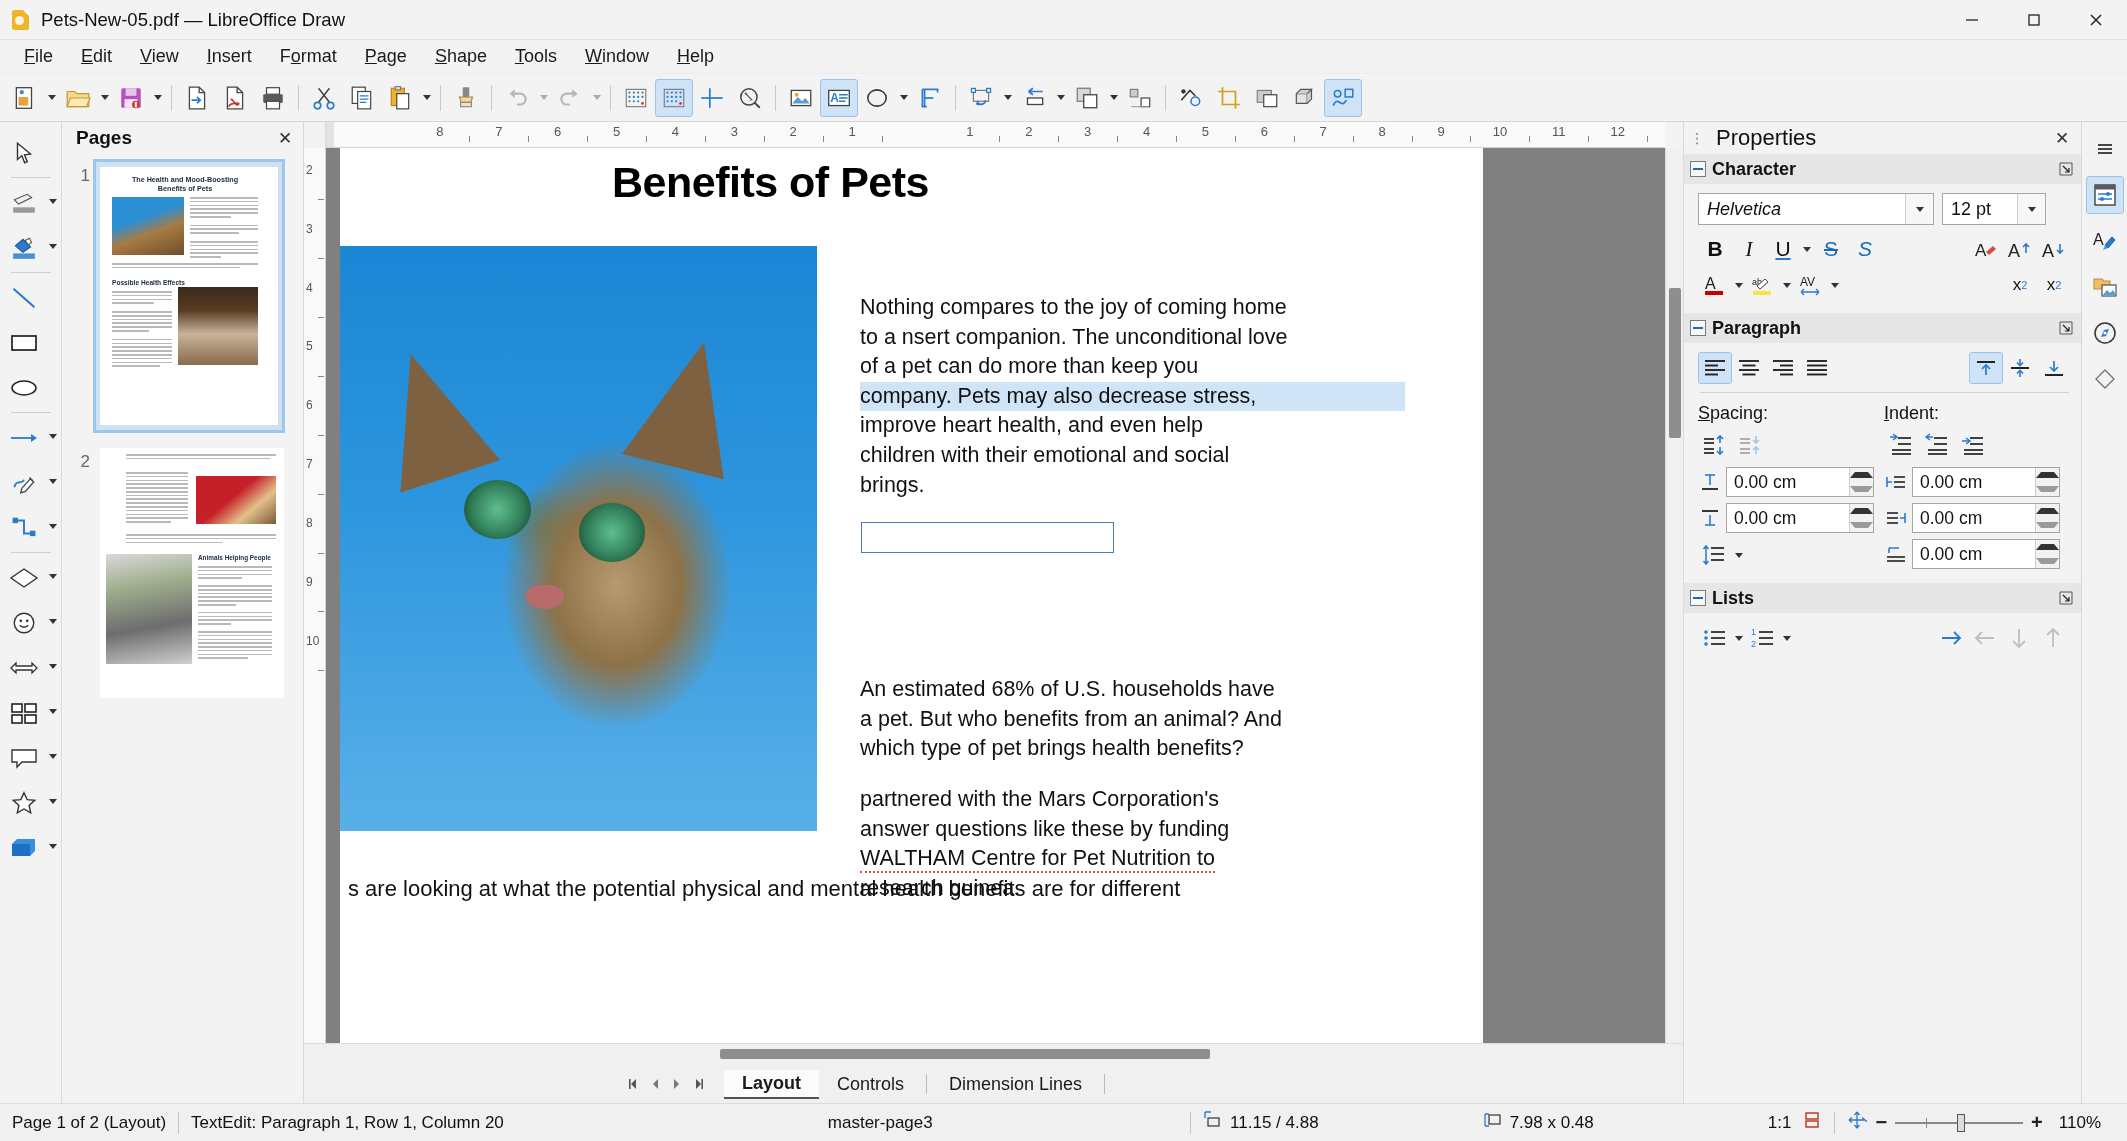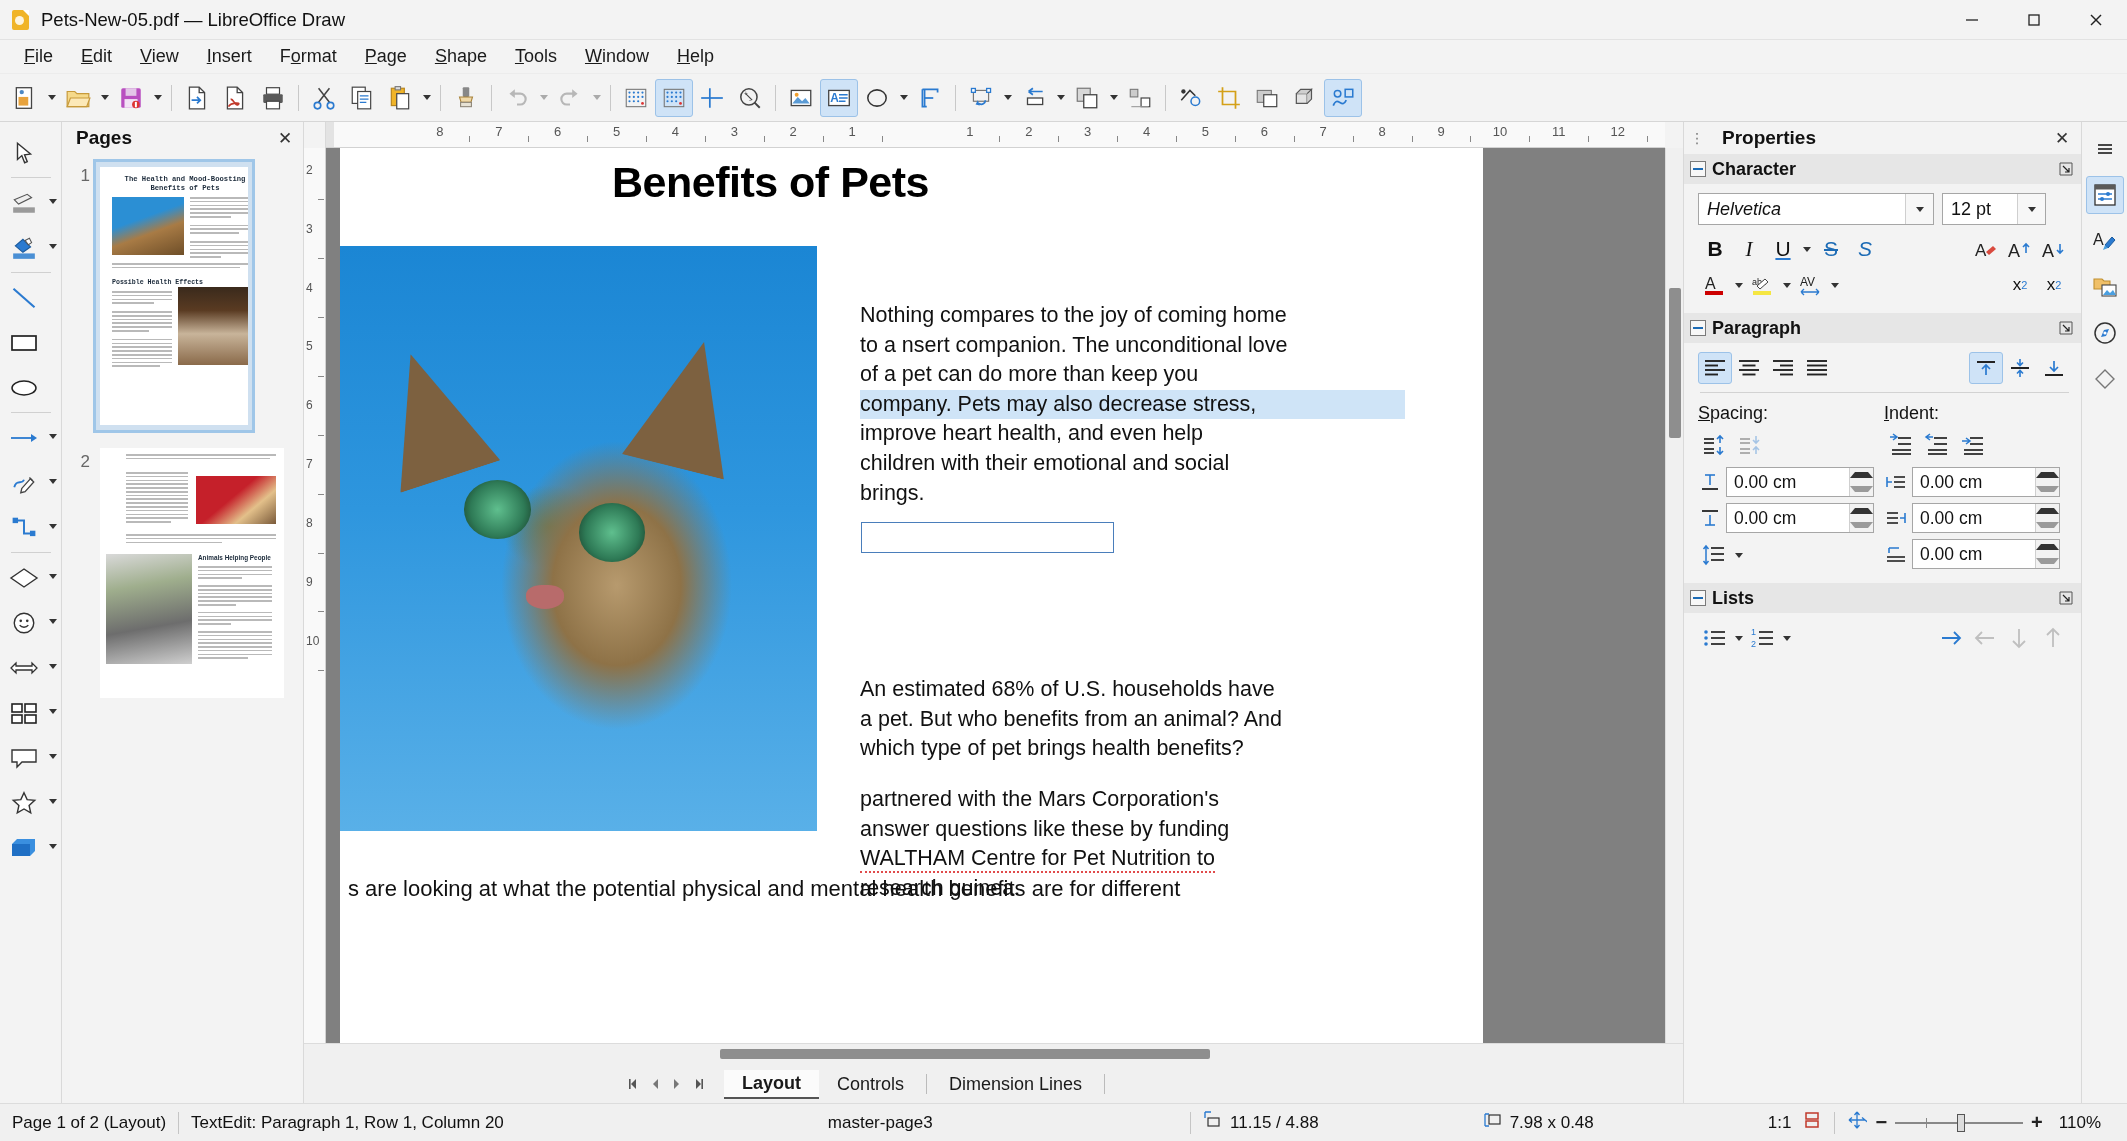--- a/index.html
+++ b/index.html
@@ -112,21 +112,21 @@
   .tabbar { height: 38px; background: #f0f0f0; display: flex; align-items: center; padding-left: 318px; flex: 0 0 38px; }
   .navbtn { width: 22px; height: 26px; display:flex; align-items:center; justify-content:center; }
   .layer-tab { font-size: 18px; padding: 3px 18px; color: #1a1a1a; }
   .layer-tab.active { background: #fbfbfb; font-weight: bold; border-bottom: 2px solid #555; }
   .tabsep { width:1px; height: 20px; background:#bbb; margin: 0 4px;}
 
   
   .props { width: 398px; background: #f3f3f3; border-left: 1px solid #d9d9d9; display:flex; flex-direction: column; }
   .props-head { height: 32px; display:flex; align-items:center; padding: 0 8px 0 6px;}
   .grip { width: 10px; color:#777; font-size: 14px; letter-spacing: -1px; line-height:8px; }
-  .props-title { font-size: 19px; font-weight: bold; color:#111; margin-left: 22px;}
+  .props-title { font-size: 22px; font-weight: normal; color:#111; margin-left: 16px;}
   .props-close { margin-left: auto; font-size: 17px; color:#333; width: 22px; text-align:center;}
   .sec-head { height: 30px; background: #e6e6e6; display:flex; align-items:center; padding: 0 6px 0 6px; }
   .sec-expander { width: 16px; height: 16px; border: 1px solid #7a7a7a; display:flex; align-items:center; justify-content:center; background:#f7f7f7; margin-right:6px;}
   .sec-expander i { display:block; width: 10px; height: 2px; background:#1c6bb5;}
   .sec-title { font-size: 18px; font-weight: bold; color:#111; }
   .sec-more { margin-left: auto; width: 18px; height:18px; }
   .sec-body { padding: 9px 10px 8px 14px; }
 
   .fontrow { display: flex; gap: 8px; align-items: center; margin-bottom: 8px; }
   .combo { height: 32px; background: #fff; border: 1px solid #a6a6a6; display: flex; align-items: center; }
@@ -652,21 +652,21 @@
 
     <div class="pages-panel">
       <div class="pp-head">
         <div class="pp-title">Pages</div>
         <div class="pp-close">✕</div>
       </div>
       <div class="pp-list">
 
         <div class="thumb-wrap">
           <div class="thumb-num">1</div>
-          <div class="thumb selected" style="width:156px;font-family:Liberation Mono, monospace;">
+          <div class="thumb selected" style="width:186px;">
             <div class="thumb-inner mini" style="height:258px;">
               <div class="m-title" style="left:12px; top:8px; width:146px; font-size:7.2px; line-height:9px;">The Health and Mood-Boosting<br>Benefits of Pets</div>
               <div class="m-img" style="left:12px; top:30px; width:72px; height:58px; background:linear-gradient(160deg,#2b8fd4 0%,#2b8fd4 38%,#a87b45 60%,#6e4e28 100%);"></div>
               <div class="m-lines" style="left:90px; top:30px; width:68px;">
                 <div class="m-line" style="width:100%"></div>
                   <div class="m-line" style="width:100%"></div>
                 <div class="m-line" style="width:100%"></div>
                   <div class="m-line" style="width:100%"></div>
                 <div class="m-line" style="width:100%"></div>
                   <div class="m-line" style="width:60%"></div>
@@ -860,21 +860,21 @@
                  radial-gradient(ellipse 160px 200px at 58% 58%, #b79a6e 0%, #8e7247 40%, rgba(142,114,71,0) 72%),
                  radial-gradient(ellipse 70px 60px at 44% 48%, #4f7d67 0%, rgba(79,125,103,0) 70%),
                  linear-gradient(180deg,#1b86d4 0%, #2e96de 45%, #59b0e8 100%);">
               <div style="position:absolute; left:26%; top:40%; width:14%; height:10%; background:radial-gradient(circle,#5fbf8e 0%, #2e7a56 60%, #14301f 100%); border-radius:50%;"></div>
               <div style="position:absolute; left:50%; top:44%; width:14%; height:10%; background:radial-gradient(circle,#5fbf8e 0%, #2e7a56 60%, #14301f 100%); border-radius:50%;"></div>
               <div style="position:absolute; left:39%; top:58%; width:8%; height:4%; background:#b86b6b; border-radius:50% 50% 60% 60%;"></div>
               <div style="position:absolute; left:8%; top:18%; width:22%; height:22%; background:#7d6140; transform:rotate(-18deg); clip-path:polygon(0% 100%, 50% 0%, 100% 100%);"></div>
               <div style="position:absolute; left:62%; top:16%; width:22%; height:22%; background:#7d6140; transform:rotate(14deg); clip-path:polygon(0% 100%, 50% 0%, 100% 100%);"></div>
             </div>
 
-            <div class="doc-p" style="left:520px; top:153px; width:545px;">
+            <div class="doc-p" style="left:520px; top:145px; width:545px;">
               <div>Nothing compares to the joy of coming home</div>
               <div>to a nsert companion. The unconditional love</div>
               <div>of a pet can do more than keep you</div>
               <div class="sel-highlight" style="display:inline-block; width:100%;">company. Pets may also decrease stress,</div>
               <div>improve heart health,  and  even  help</div>
               <div>children  with  their emotional and social</div>
               <div>brings.</div>
             </div>
             <div class="sel-box" style="left:521px; top:374px; width:253px; height:31px;"></div>
 

